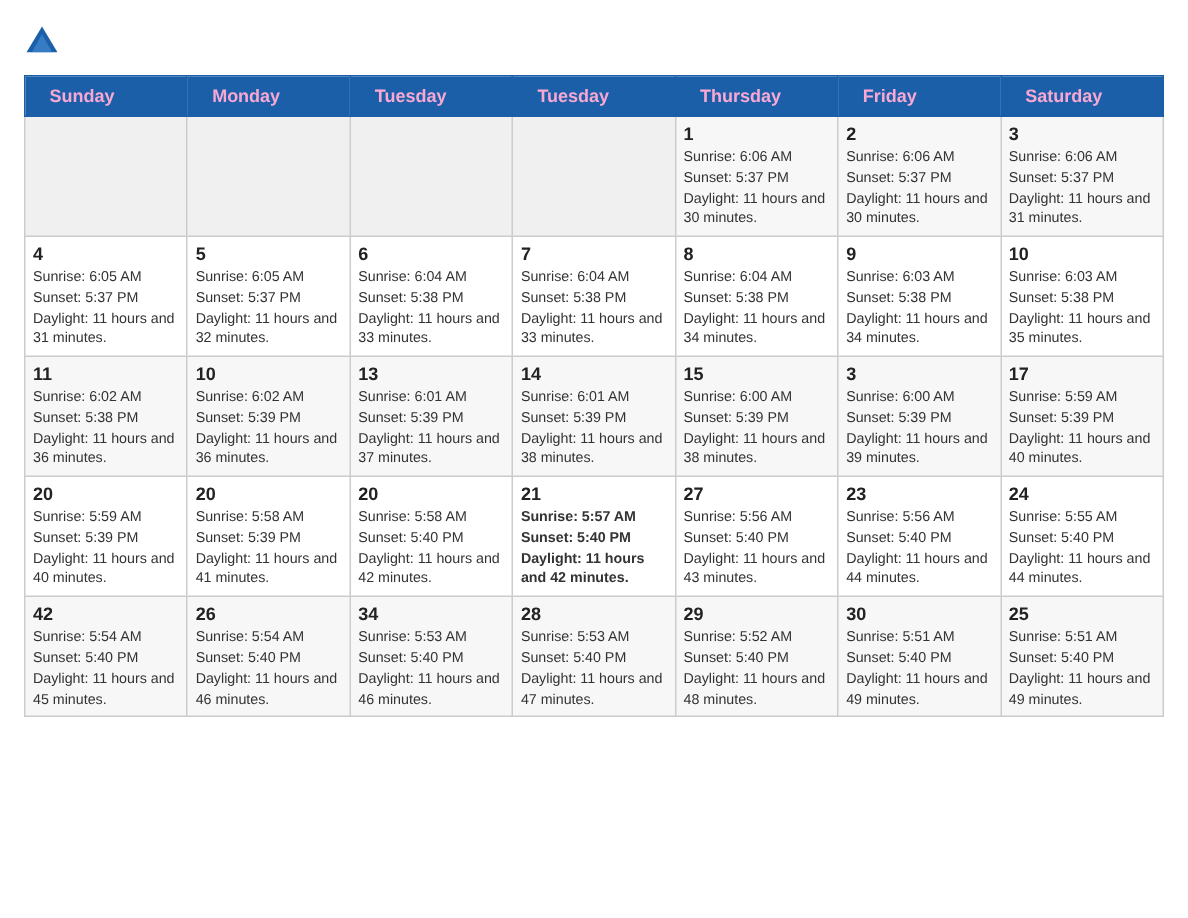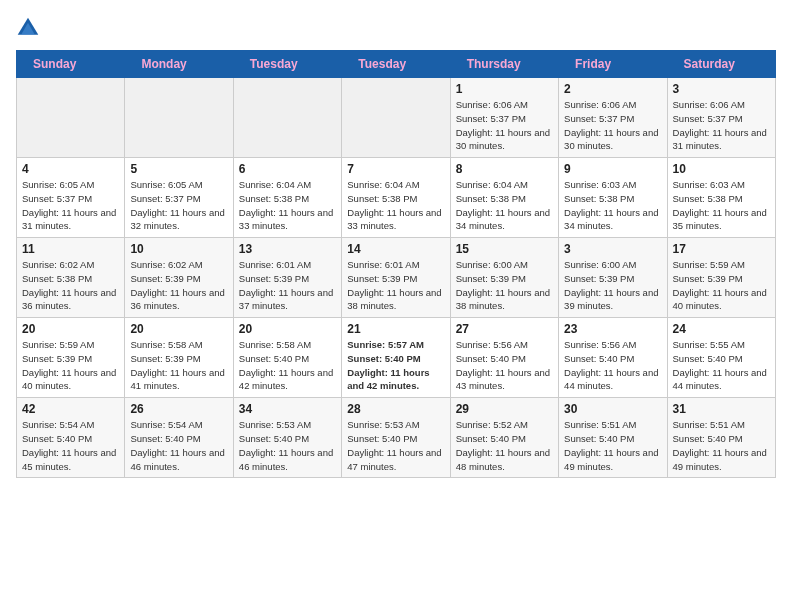--- a/index.html
+++ b/index.html
@@ -317,20 +317,20 @@
 Sunset: 5:40 PM
 Daylight: 11 hours and 48 minutes.</div>
         </td>
         <td>
           <div class="day-number">30</div>
           <div class="day-info" style="white-space: pre-line;">Sunrise: 5:51 AM
 Sunset: 5:40 PM
 Daylight: 11 hours and 49 minutes.</div>
         </td>
         <td>
-          <div class="day-number">31</div>
+          <div class="day-number">25</div>
           <div class="day-info" style="white-space: pre-line;">Sunrise: 5:51 AM
 Sunset: 5:40 PM
 Daylight: 11 hours and 49 minutes.</div>
         </td>
       </tr>
     </tbody>
 </table>
 
 </body></html>

